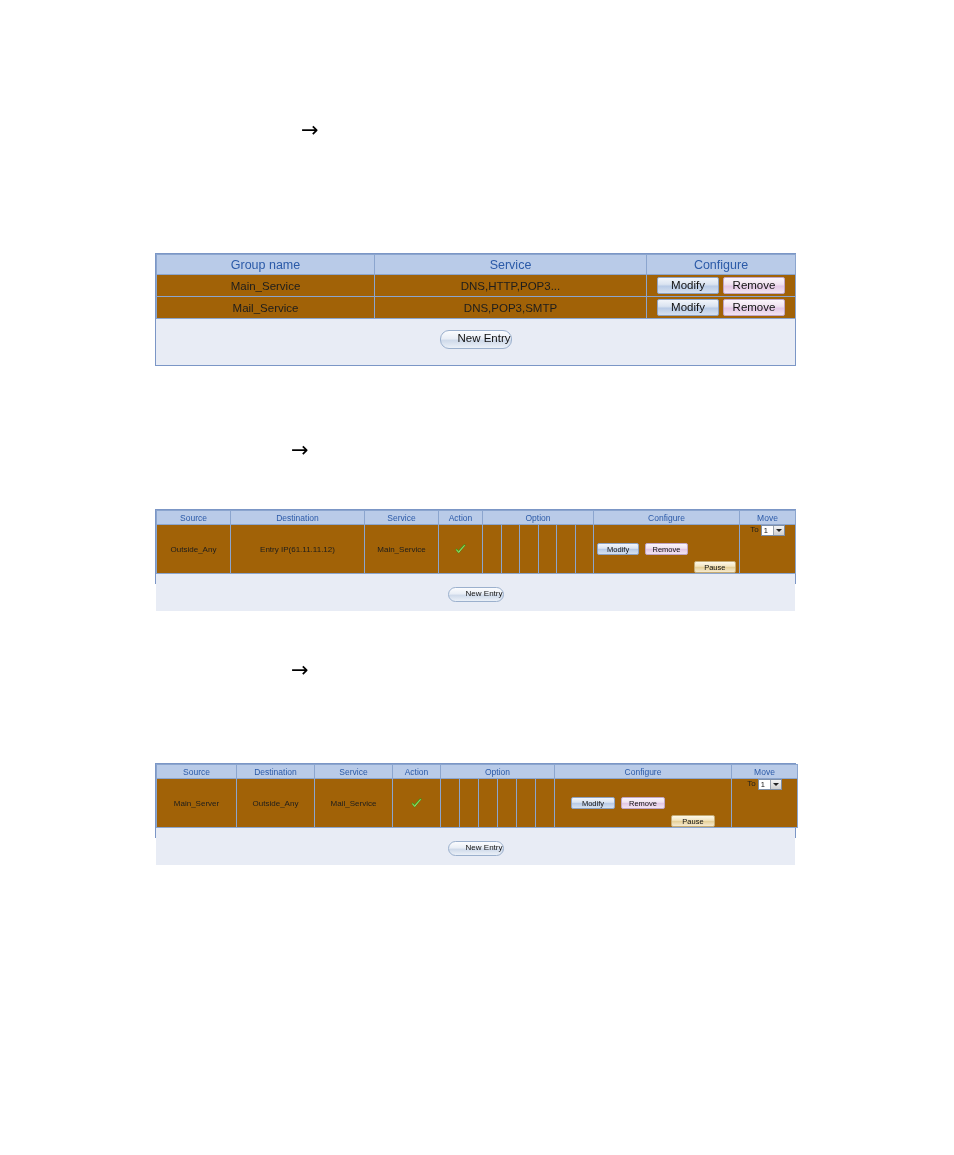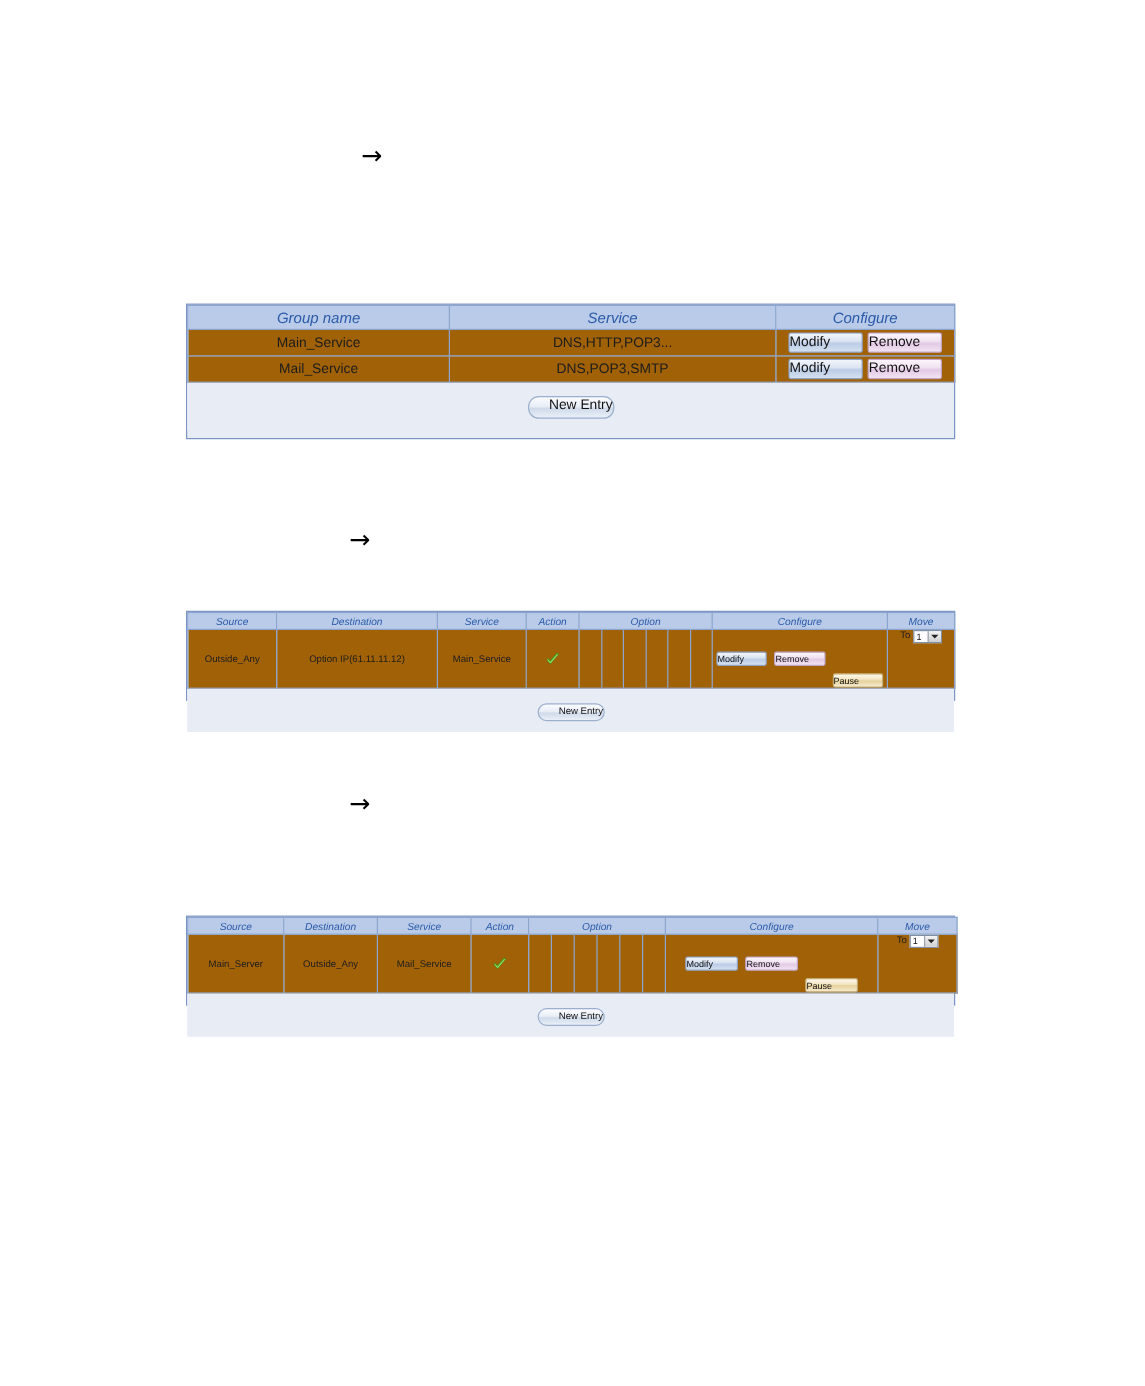--- a/index.html
+++ b/index.html
@@ -52,21 +52,20 @@
     padding: 0;
     text-align: center;
     vertical-align: middle;
     box-sizing: border-box;
   }
 
   table.uitable th {
     background: #b9cbe8;
     color: #2b5aa8;
     font-weight: normal;
-    font-style: italic;
   }
 
   
   .t1 { }
   .t1 th {
     height: 20px;
     font-size: 12.5px;
   }
   .t1 td {
     height: 22px;
@@ -93,21 +92,21 @@
   .footer-bar.small {
     padding: 8px 0 9px 0;
   }
 
   
   .btn {
     display: inline-block;
     border: 1px solid #9aa9c0;
     border-radius: 2px;
     box-sizing: border-box;
-    text-align: left;
+    text-align: center;
     color: #111111;
     cursor: pointer;
     user-select: none;
     vertical-align: middle;
   }
 
   
   .btn-lg {
     width: 62px;
     height: 17px;
@@ -310,21 +309,21 @@
           <th>Service</th>
           <th>Action</th>
           <th>Option</th>
           <th>Configure</th>
           <th>Move</th>
         </tr>
       </thead>
       <tbody>
         <tr>
           <td>Outside_Any</td>
-          <td>Option IP(61.11.11.12)</td>
+          <td>Entry IP(61.11.11.12)</td>
           <td>Main_Service</td>
           <td>
             <span class="check-icon">
               <svg viewBox="0 0 16 16" width="13" height="13">
                 <path d="M2.2 8.2 L5.6 12.6 L14.2 2.4 L12.2 2.0 L5.4 9.6 L3.4 7.0 Z" fill="#63c534" stroke="#2f8c14" stroke-width="0.7"></path>
                 <path d="M3.0 8.4 L5.8 11.6 L13.2 2.9" fill="none" stroke="#a8e388" stroke-width="0.9"></path>
               </svg>
             </span>
           </td>
           <td class="option-cell">

